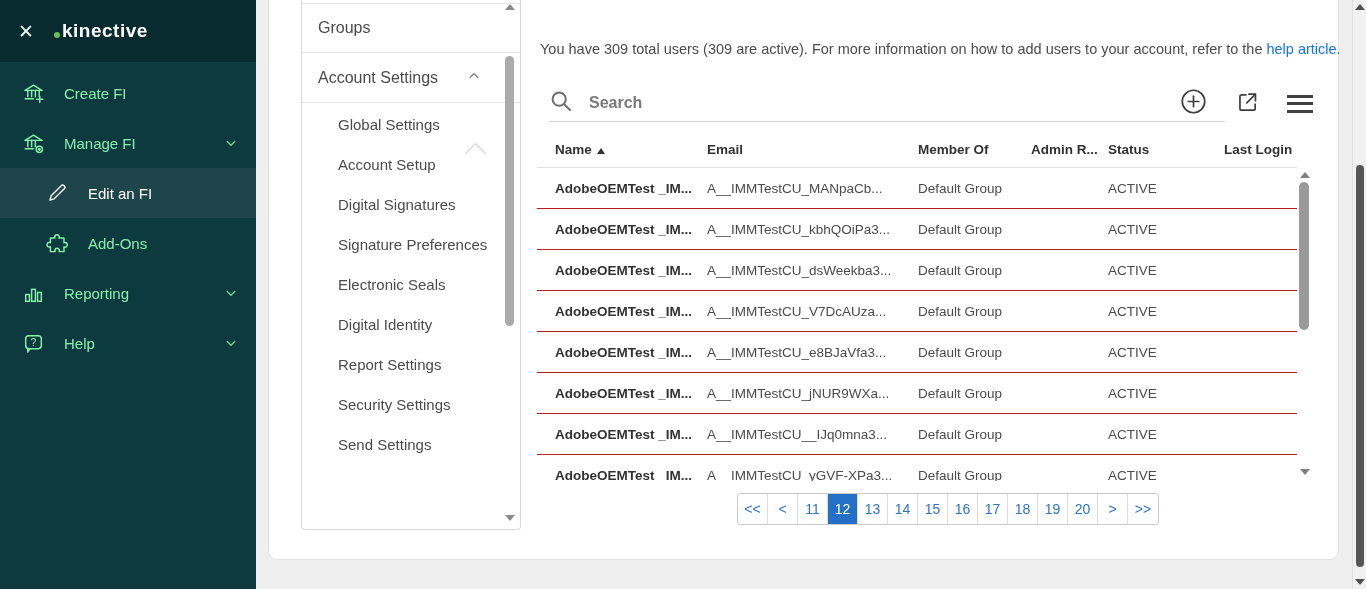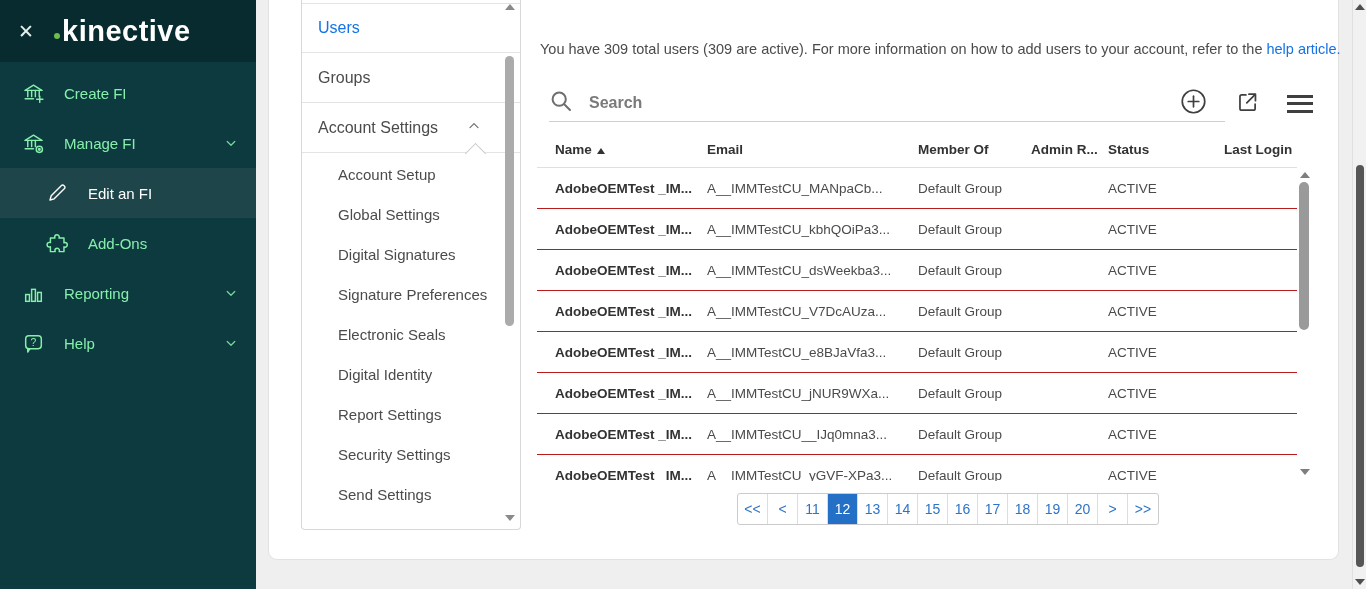--- a/index.html
+++ b/index.html
@@ -4,21 +4,21 @@
 <style>
   * { margin:0; padding:0; box-sizing:border-box; }
   html,body { width:1366px; height:589px; overflow:hidden; background:#EFEFEF;
     font-family:"Liberation Sans", sans-serif; }
   .stage { position:relative; width:1366px; height:589px; }
 
   
   .sidebar { position:absolute; left:0; top:0; width:256px; height:589px; background:#0D3A3E; }
   .logo-row { height:62px; background:#072B2E; display:flex; align-items:center; padding:0 18px; }
   .close-x { color:#E8F0F0; font-size:19px; line-height:1; cursor:pointer; width:26px; }
-  .logo { position:relative; color:#FFFFFF; font-size:29px; font-weight:600; letter-spacing:.5px; margin-left:10px; }
+  .logo { position:relative; color:#FFFFFF; font-size:19px; font-weight:600; letter-spacing:.5px; margin-left:10px; }
   .logo .dot { display:inline-block; width:6px; height:6px; border-radius:50%; background:#6DBE4B;
     vertical-align:middle; margin:6px 2px 0 0; }
   .snav { padding-top:6px; }
   .s-item { height:50px; display:flex; align-items:center; padding:0 16px 0 20px; color:#86efac;
     font-size:15px; cursor:pointer; }
   .s-item .s-ico { width:26px; height:26px; margin-right:18px; flex:none; display:flex; align-items:center; justify-content:center; }
   .s-item .s-label { flex:1; }
   .s-item .chev { width:18px; height:18px; flex:none; opacity:.85; }
   .s-item.child { padding-left:44px; }
   .s-item.active { background:#1D454A; color:#FFFFFF;justify-content:center; }
@@ -189,38 +189,35 @@
               <polyline points="7 10 12 15 17 10"></polyline>
             </svg>
         </span>
       </div>
     </nav>
   </aside>
 
   <div class="card">
 
     <div class="panel">
-      <div class="p-item active">
-        <span>Users</span>
-      </div>
       <div class="p-item">
         <span>Groups</span>
       </div>
       <div class="p-item">
         <span>Account Settings</span>
         <span class="p-chev">
           <svg width="16" height="16" viewBox="0 0 24 24" fill="none" stroke="#6E6E6E" stroke-width="1.8" stroke-linecap="round" stroke-linejoin="round">
               <polyline points="6 14.5 12 8.5 18 14.5"></polyline>
             </svg>
         </span>
       </div>
       <div class="notch"></div>
       <div class="p-sub" id="subitems">
+          <div class="p-sub-item">Global Settings</div>
           <div class="p-sub-item">Account Setup</div>
-          <div class="p-sub-item">Global Settings</div>
           <div class="p-sub-item">Digital Signatures</div>
           <div class="p-sub-item">Signature Preferences</div>
           <div class="p-sub-item">Electronic Seals</div>
           <div class="p-sub-item">Digital Identity</div>
           <div class="p-sub-item">Report Settings</div>
           <div class="p-sub-item">Security Settings</div>
           <div class="p-sub-item">Send Settings</div>
         </div>
       <div class="p-scroll">
         <div class="arr up"></div>

